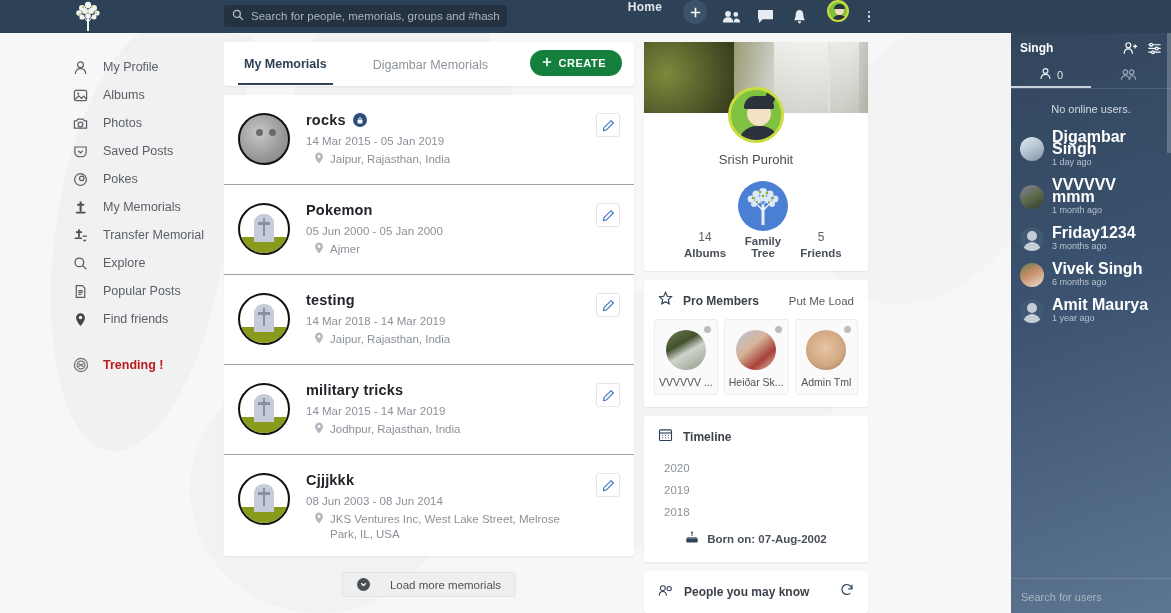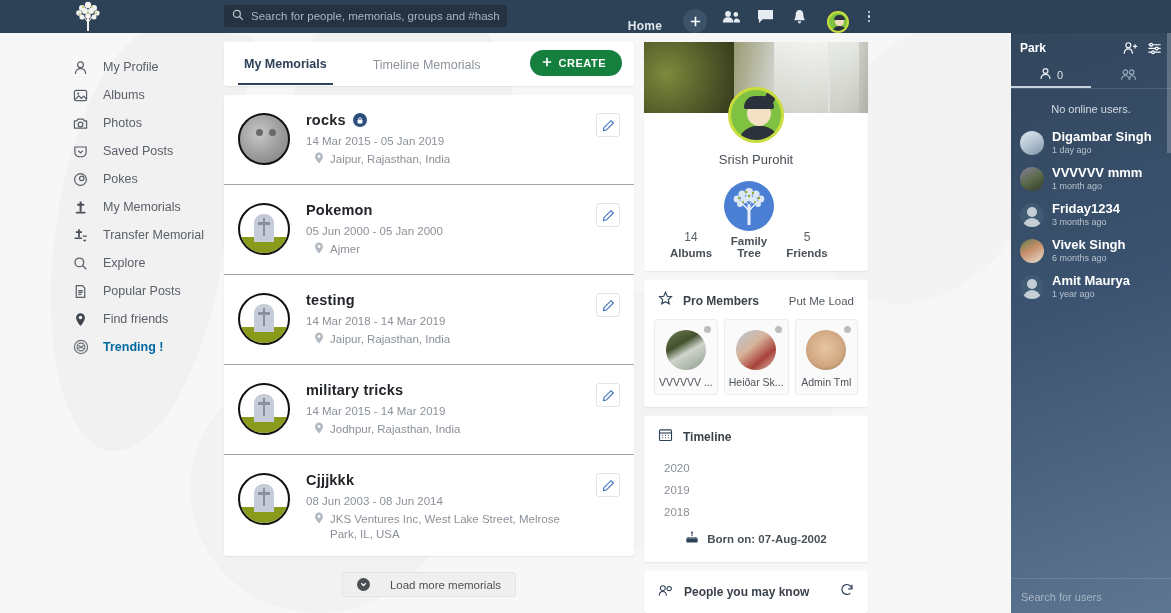--- a/index.html
+++ b/index.html
@@ -32,21 +32,21 @@
     background: #243241; border-radius: 3px; display: flex; align-items: center;
     padding: 0 8px; gap: 7px;
   }
   .search-box input {
     background: transparent; border: none; outline: none; color: #cfd7de;
     font-size: 11.5px; font-family: "Liberation Sans", sans-serif; width: 100%;
   }
   .search-box input::placeholder { color: #aab5bf; }
   .nav-right {
     position: absolute; right: 293px; top: 0; height: 33px;
-    display: flex; align-items: flex-end; gap: 4px;
+    display: flex; align-items: flex-start; gap: 4px;
   }
   .nav-home {
     color: #dfe6ec; font-size: 12px; font-weight: bold; padding: 0 12px;
     cursor: pointer; letter-spacing: .2px;
   }
   .plus-btn {
     width: 24px; height: 24px; border-radius: 50%; background: #3c5269;
     display: flex; align-items: center; justify-content: center;
     color: #fff; font-size: 15px; cursor: pointer; margin: 0 5px; line-height: 1;
   }
@@ -65,21 +65,21 @@
   .dots-menu { width: 18px; height: 33px; display: flex; flex-direction: column; align-items: center; justify-content: center; gap: 2px; cursor: pointer; }
   .dots-menu i { width: 2.5px; height: 2.5px; border-radius: 50%; background: #dfe6ec; display: block; }
 
   
   .sidebar { position: absolute; left: 0; top: 33px; width: 222px; height: 508px; padding-top: 20px; z-index: 5; }
   .side-item {
     display: flex; align-items: center; height: 28px; padding-left: 72px;
     gap: 14px; cursor: pointer; color: #5a6069; font-size: 12.5px;
   }
   .side-ico { width: 17px; height: 17px; display: flex; align-items: center; justify-content: center; flex: 0 0 17px; }
-  .side-item.trending { font-weight: bold; color: #0369a1; margin-top: 0; }
+  .side-item.trending { font-weight: bold; color: #b91c1c; margin-top: 18px; }
 
   
   .center { position: absolute; left: 224px; top: 42px; width: 410px; z-index: 5; }
   .tabs-card {
     background: #fff; border-radius: 3px; height: 44px;
     display: flex; align-items: center; padding: 0 14px;
     box-shadow: 0 1px 2px rgba(0,0,0,.07); position: relative;
   }
   .tab { font-size: 12.5px; color: #8d949c; padding: 14px 6px 12px; cursor: pointer; }
   .tab.active { color: #2d4157; font-weight: bold; border-bottom: 2.5px solid #2d4157; }
@@ -143,21 +143,21 @@
   .prof-av-wrap { display: flex; justify-content: center; margin-top: -26px; }
   .prof-av {
     width: 56px; height: 56px; border-radius: 50%; background: #7fc242;
     border: 3px solid #c9dd3c; position: relative; overflow: hidden;
   }
   .prof-av .head { position: absolute; left: 16px; top: 11px; width: 24px; height: 25px; border-radius: 50%; background: #f4e0c4; }
   .prof-av .hair { position: absolute; left: 13px; top: 6px; width: 30px; height: 13px; border-radius: 13px 13px 2px 2px; background: #2b323c; }
   .prof-av .hair2 { position: absolute; left: 34px; top: 3px; width: 10px; height: 10px; background: #2b323c; transform: rotate(28deg); }
   .prof-av .body { position: absolute; left: 7px; top: 36px; width: 42px; height: 22px; border-radius: 19px 19px 0 0; background: #2b323c; }
   .prof-name { text-align: center; font-size: 13px; color: #4a5058; margin-top: 9px; }
-  .stats { display: flex; align-items: flex-end; justify-content: flex-start; padding: 14px 18px 12px; }
+  .stats { display: flex; align-items: flex-end; justify-content: flex-end; padding: 14px 18px 12px; }
   .stat { text-align: center; width: 58px; }
   .stat-num { font-size: 12px; color: #5c6269; }
   .stat-lbl { font-size: 11.5px; font-weight: bold; color: #4a5058; margin-top: 3px; }
   .tree-circle {
     width: 50px; height: 50px; border-radius: 50%; background: #4a7fd4;
     margin: 0 auto 4px; position: relative; overflow: hidden;
   }
   .card-head { display: flex; align-items: center; padding: 11px 14px 9px; gap: 10px; }
   .card-title { font-size: 12px; font-weight: bold; color: #3b424a; }
   .card-link { margin-left: auto; font-size: 11.5px; color: #555b62; cursor: pointer; }
@@ -186,21 +186,21 @@
   .chat-head .hico { margin-left: auto; cursor: pointer; display: flex; align-items: center; }
   .chat-tabs { display: flex; height: 26px; border-bottom: 1px solid rgba(255,255,255,.12); }
   .chat-tab { flex: 1; display: flex; align-items: center; justify-content: center; gap: 5px; cursor: pointer; color: #dde4ea; font-size: 11px; }
   .chat-tab.active { border-bottom: 2px solid #c6d2dc; }
   .no-online { text-align: center; font-size: 11px; color: #d4dbe2; padding: 14px 0 10px; }
   .chat-list { flex: 1; overflow: hidden; }
   .chat-row { display: flex; align-items: center; gap: 8px; padding: 6px 9px; cursor: pointer; }
   .chat-av { width: 24px; height: 24px; border-radius: 50%; flex: 0 0 24px; overflow: hidden; background: #405a73; position: relative; }
   .chat-av.gen::before { content:''; position:absolute; left:7px; top:4px; width:10px; height:10px; border-radius:50%; background:#c5ced6; }
   .chat-av.gen::after  { content:''; position:absolute; left:3px; top:15px; width:18px; height:12px; border-radius:9px 9px 0 0; background:#c5ced6; }
-  .chat-nm { font-size: 13px; font-weight: bold; color: #fff; line-height: 12px; }
+  .chat-nm { font-size: 16px; font-weight: bold; color: #fff; line-height: 12px; }
   .chat-tm { font-size: 9px; color: #b6c2cd; margin-top: 2px; }
   .chat-search { border-top: 1px solid rgba(255,255,255,.13); padding: 8px 10px; }
   .chat-search input {
     background: transparent; border: none; outline: none; color: #cfd7de;
     font-size: 11px; width: 100%; font-family: "Liberation Sans", sans-serif;
   }
   .chat-search input::placeholder { color: #a9b6c2; }
   .chat-scrollbar { position: absolute; right: 0; top: 0; width: 4px; height: 120px; background: rgba(255,255,255,.22); }
 </style>
 </head>
@@ -416,21 +416,21 @@
       </span>
       <span>Trending !</span>
     </div>
   </div>
 
   <div class="center">
 
     <div class="tabs-card">
       <div class="tab active">My Memorials</div>
       <div class="tab-gap"></div>
-      <div class="tab">Timeline Memorials</div>
+      <div class="tab">Digambar Memorials</div>
       <button class="create-btn">
         <span>
           <svg width="10" height="10" viewBox="0 0 12 12" stroke="#fff" stroke-width="2">
               <path d="M6 1 L6 11 M1 6 L11 6"></path>
             </svg>
         </span>
         <span>CREATE</span>
       </button>
     </div>
 
@@ -734,21 +734,21 @@
           </svg>
         </span>
       </div>
     </div>
   </div>
 
   <div class="chat">
     <div class="chat-scrollbar"></div>
 
     <div class="chat-head">
-      <span class="chat-title">Park</span>
+      <span class="chat-title">Singh</span>
       <span class="hico">
         <svg width="16" height="14" viewBox="0 0 18 15" fill="none" stroke="#fff" stroke-width="1.3">
           <circle cx="6" cy="4.4" r="2.8"></circle>
           <path d="M1.4 14 C1.4 10 3.6 8.4 6 8.4 C8.4 8.4 10.6 10 10.6 14"></path>
           <path d="M13.6 3.4 L13.6 8 M11.3 5.7 L15.9 5.7"></path>
         </svg>
       </span>
       <span style="cursor:pointer;display:flex;">
         <svg width="15" height="14" viewBox="0 0 16 15" fill="none" stroke="#fff" stroke-width="1.3">
           <path d="M1.4 4 H14.6 M1.4 8 H14.6 M1.4 12 H14.6"></path>

